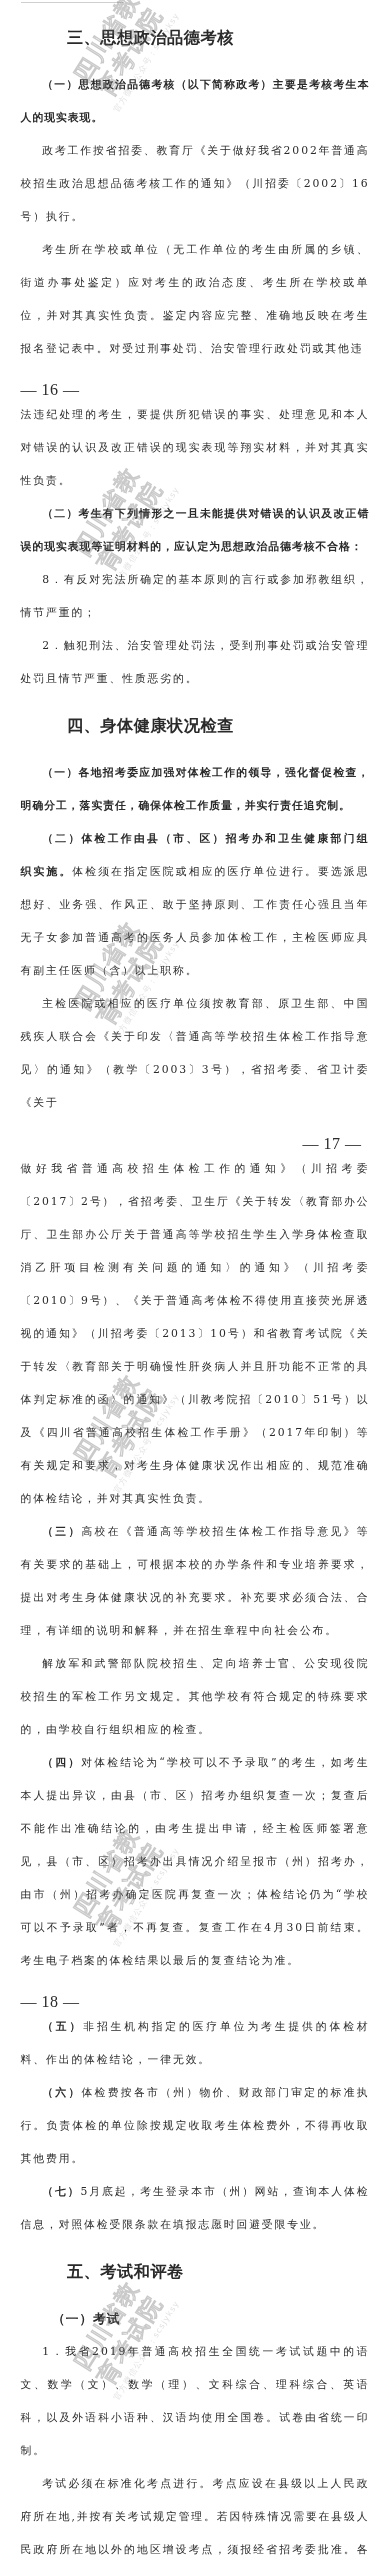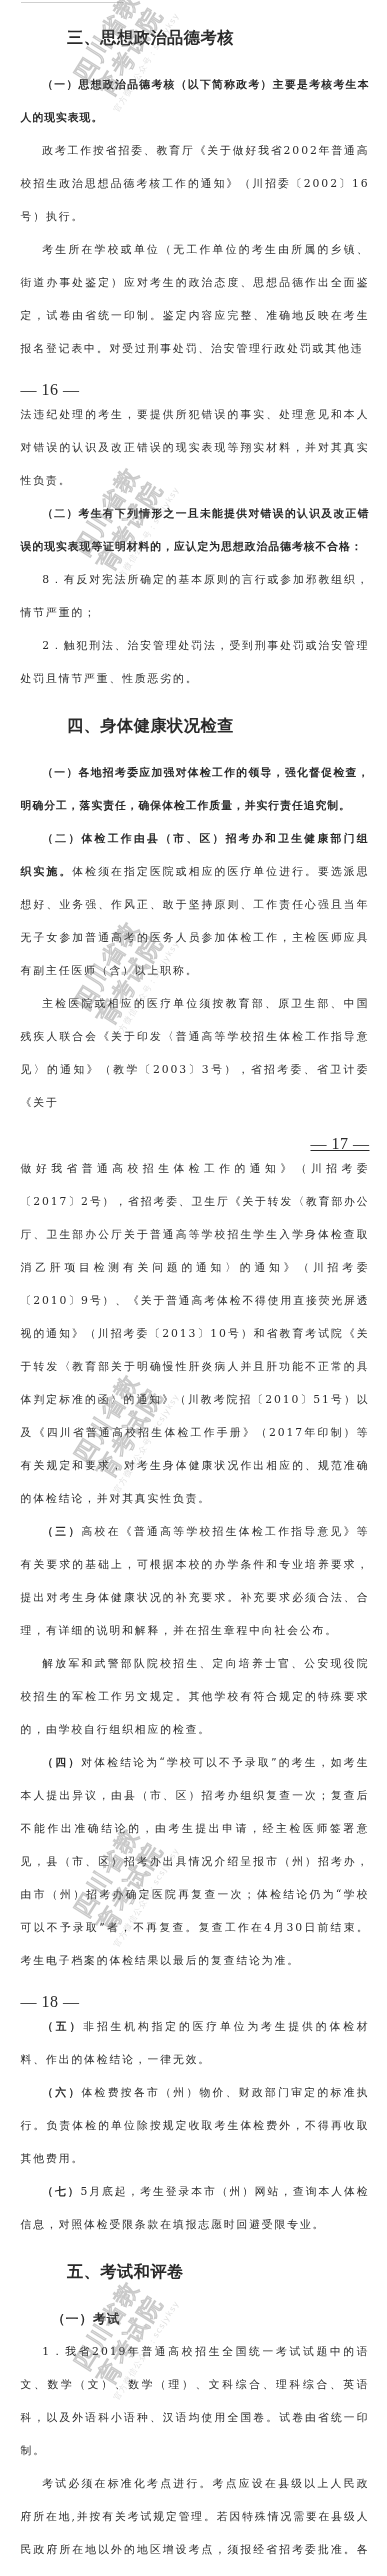--- a/index.html
+++ b/index.html
@@ -36,21 +36,21 @@
   }
   .pageno {
     position: absolute;
     font-family: "Liberation Serif", "DejaVu Serif", serif;
     font-size: 16px;
     letter-spacing: 0.5px;
     line-height: 12.4px;
     bottom: 2.1px;
   }
   .pageno.left { left: 0; }
-  .pageno.right { right: 0; text-decoration: underline; }
+  .pageno.right { right: 8px; }
   .watermark {
     position: absolute;
     left: 124px;
     width: 124px;
     height: 216px;
     color: rgba(120,120,120,0.22);
     font-family: "DejaVu Sans", "Liberation Sans", sans-serif;
     transform: rotate(-58deg);
     transform-origin: center;
     pointer-events: none;
@@ -88,21 +88,21 @@
 <div class="watermark" style="top:2267px;">
     <span class="big">四川省教育考试院</span>
     <span class="small">官方微信公众号：scsjyksy</span>
   </div>
 
 <main class="doc">
 
   <h2 class="h1">三、思想政治品德考核</h2>
   <p class="p b">（一）思想政治品德考核（以下简称政考）主要是考核考生本人的现实表现。</p>
   <p class="p">政考工作按省招委、教育厅《关于做好我省2002年普通高校招生政治思想品德考核工作的通知》（川招委〔2002〕16号）执行。</p>
-  <p class="p">考生所在学校或单位（无工作单位的考生由所属的乡镇、街道办事处鉴定）应对考生的政治态度、思想品德作出全面鉴定，试卷由省统一印制。鉴定内容应完整、准确地反映在考生报名登记表中。对受过刑事处罚、治安管理行政处罚或其他违</p>
+  <p class="p">考生所在学校或单位（无工作单位的考生由所属的乡镇、街道办事处鉴定）应对考生的政治态度、考生所在学校或单位，并对其真实性负责。鉴定内容应完整、准确地反映在考生报名登记表中。对受过刑事处罚、治安管理行政处罚或其他违</p>
   <div class="pagebreak">
     <span class="pageno left">— 16 —</span>
   </div>
   <p class="p noindent">法违纪处理的考生，要提供所犯错误的事实、处理意见和本人对错误的认识及改正错误的现实表现等翔实材料，并对其真实性负责。</p>
   <p class="p b">（二）考生有下列情形之一且未能提供对错误的认识及改正错误的现实表现等证明材料的，应认定为思想政治品德考核不合格：</p>
   <p class="p">8．有反对宪法所确定的基本原则的言行或参加邪教组织，情节严重的；</p>
   <p class="p">2．触犯刑法、治安管理处罚法，受到刑事处罚或治安管理处罚且情节严重、性质恶劣的。</p>
 
   <h2 class="h1">四、身体健康状况检查</h2>
   <p class="p b">（一）各地招考委应加强对体检工作的领导，强化督促检查，明确分工，落实责任，确保体检工作质量，并实行责任追究制。</p>

